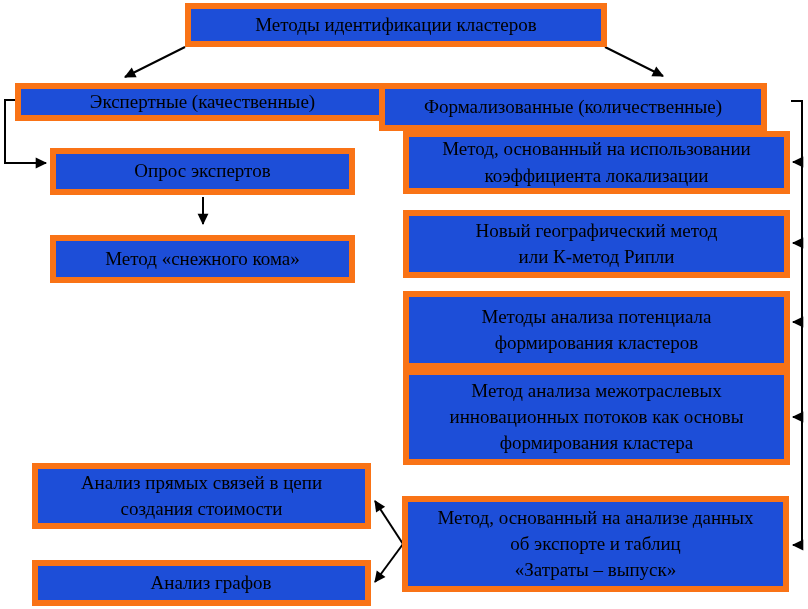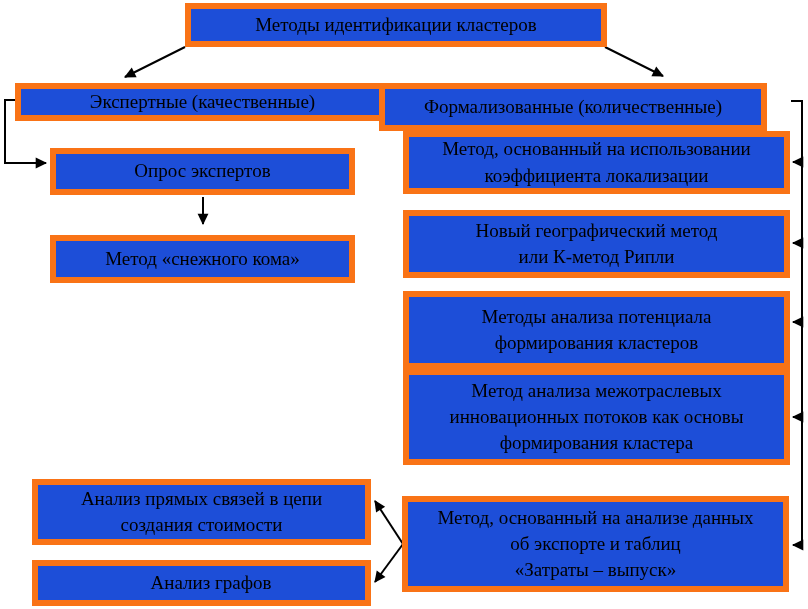--- a/index.html
+++ b/index.html
@@ -36,21 +36,21 @@
   #n-root          { left:185px; top:3px;   width:422px; height:44px; }
   #n-expert-header { left:15px;  top:83px;  width:375px; height:38px; }
   #n-formal-header { left:379px; top:83px;  width:388px; height:48px; }
   #n-survey        { left:50px;  top:148px; width:305px; height:47px;text-align:right; }
   #n-snowball      { left:50px;  top:235px; width:305px; height:48px; }
   #n-localization  { left:403px; top:131px; width:387px; height:63px; }
   #n-geographic    { left:403px; top:210px; width:387px; height:68px; }
   #n-potential     { left:403px; top:291px; width:387px; height:78px; }
   #n-interindustry { left:403px; top:369px; width:387px; height:96px; }
   #n-export-io     { left:402px; top:496px; width:387px; height:96px; }
-  #n-value-chain   { left:32px;  top:479px; width:339px; height:66px; }
+  #n-value-chain   { left:32px;  top:463px; width:339px; height:66px; }
   #n-graphs        { left:32px;  top:560px; width:339px; height:46px;padding-left:25px; }
 </style>
 </head>
 <body>
 
 <div class="canvas">
 
   <svg class="connectors" viewBox="0 0 808 609" xmlns="http://www.w3.org/2000/svg">
     <defs>
       <marker id="arrow" viewBox="0 0 12 12" refX="10" refY="6" markerWidth="13" markerHeight="13" markerUnits="userSpaceOnUse" orient="auto">

